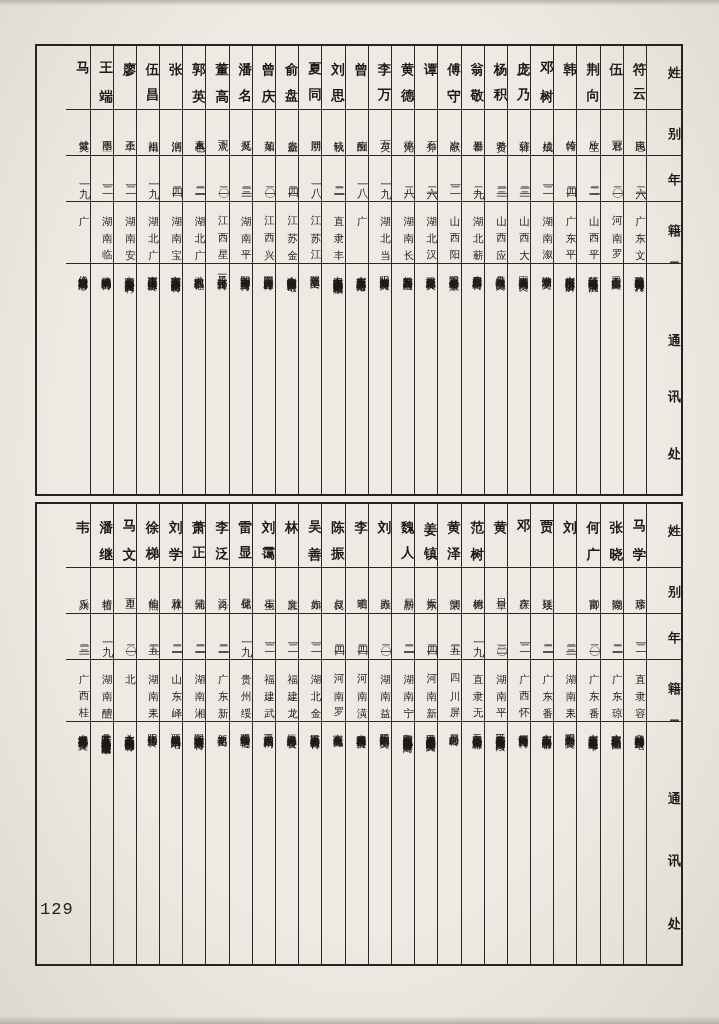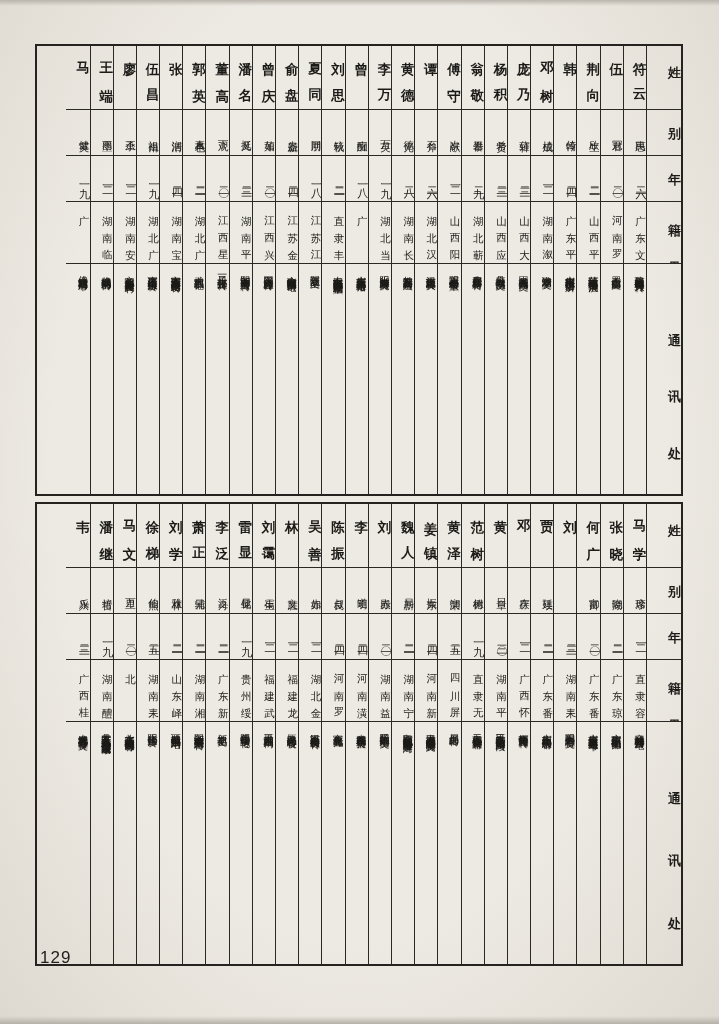--- a/index.html
+++ b/index.html
@@ -46,23 +46,23 @@
   .r-byname{height:46px;font-size:10.5px;padding:3px 0;}
   .r-age{height:46px;font-size:11px;padding:4px 0;}
   .r-origin{height:62px;font-size:10.5px;text-align:justify;text-align-last:justify;padding:5px 0;letter-spacing:0;}
   .r-addr{flex:1;border-bottom:none;font-size:10px;text-align:start;padding:4px 1px;letter-spacing:0.5px;word-break:break-all;line-break:anywhere;line-height:1.1;}
   .header-col .cell{font-weight:bold;font-size:13px;text-align:justify;text-align-last:justify;letter-spacing:0;}
   .header-col .r-name{padding:10px 0;}
   .header-col .r-byname,.header-col .r-age{padding:7px 0;}
   .header-col .r-origin{padding:12px 0;}
   .header-col .r-addr{padding:58px 0;text-align:justify;text-align-last:justify;font-size:13px;}
   .page-number{
-    position:absolute;left:40px;top:948px;
+    position:absolute;left:40px;top:900px;
     font-size:17px;letter-spacing:1px;color:#23211d;
-    font-family:Liberation Sans, sans-serif;
+    font-family:Liberation Mono, monospace;
   }
   .scan-edge-top{position:absolute;left:0;top:0;width:719px;height:6px;background:linear-gradient(#b9b5ac,transparent);}
   .scan-edge-bottom{position:absolute;left:0;bottom:0;width:719px;height:8px;background:linear-gradient(transparent,#b5b1a8);}
 </style>
 </head>
 <body>
 
 <div class="sheet">
   <div class="scan-edge-top"></div>
   <div id="table-top" class="vtable">

